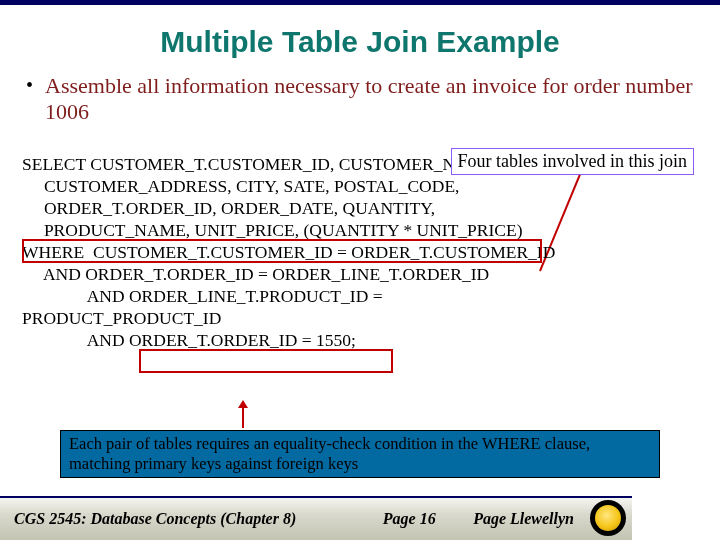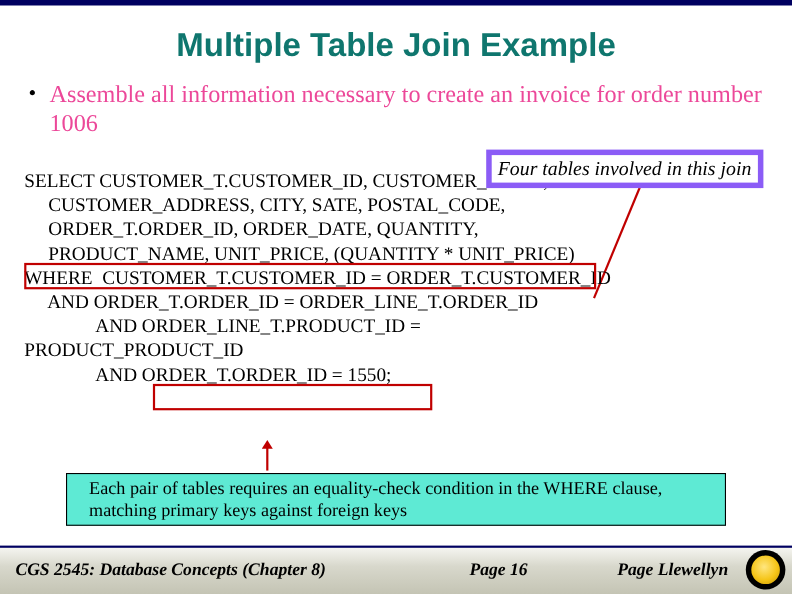--- a/index.html
+++ b/index.html
@@ -16,31 +16,30 @@
     text-align: center;
     font-family: Liberation Sans, sans-serif;
     font-size: 30px;
     color: #0f766e;
     margin-top: 20px;
     margin-bottom: 14px;
   }
   .content { padding: 0 26px; }
   .bullet-row { display: flex; margin-bottom: 14px; }
   .bullet-dot { font-size: 20px; line-height: 24px; margin-right: 12px; color: #000; }
-  .bullet-text { font-size: 22px; line-height: 26px; color: #ec4899; }
+  .bullet-text { font-size: 22px; line-height: 26px; color: #7f1d1d; }
   .callout1 {
     position: absolute;
-    top: 136px;
+    top: 148px;
     right: 26px;
-    border: 5px solid #8b5cf6;
+    border: 1px solid #8b5cf6;
     background: #fff;
     padding: 2px 6px;
     font-size: 18px;
     z-index: 5;
-    font-style: italic;
   }
   .sql-block {
     position: relative;
     margin: 28px 22px 0 22px;
     font-size: 17.5px;
     line-height: 22px;
     font-family: "Times New Roman", Times, serif;
   }
   .sql-line { white-space: pre; }
   .highlight-from {
@@ -79,30 +78,30 @@
     width: 12px;
     height: 28px;
     pointer-events: none;
   }
   .callout2 {
     position: absolute;
     left: 60px;
     top: 430px;
     width: 600px;
     border: 1px solid #000;
-    padding: 3px 20px;
+    padding: 3px 8px;
     font-size: 16.5px;
     line-height: 20px;
-    background: #5eead4;
+    background: #0369a1;
   }
   .footer {
     position: absolute;
     bottom: 0;
     left: 0;
-    width: 720px;
+    width: 632px;
     height: 44px;
     background: linear-gradient(to bottom, #f5f5f0 0%, #d8d8cc 40%, #c4c4b4 100%);
     border-top: 2px solid #000060;
     display: flex;
     align-items: center;
   }
   .footer-inner {
     width: 100%;
     padding: 0 14px;
     display: flex;

